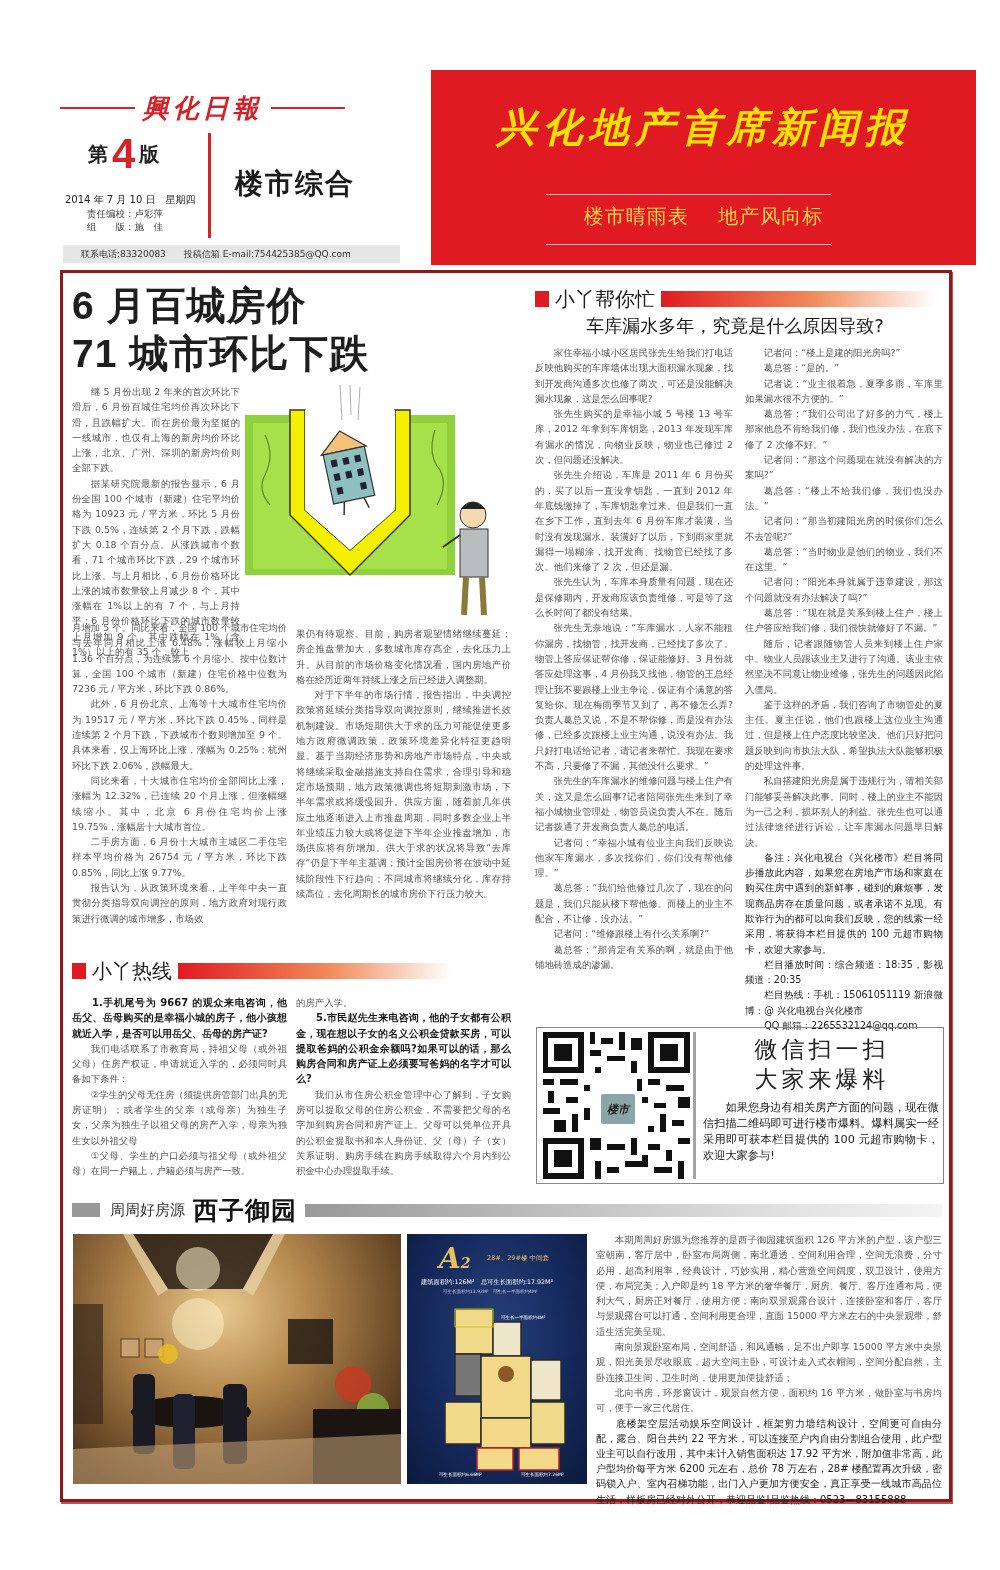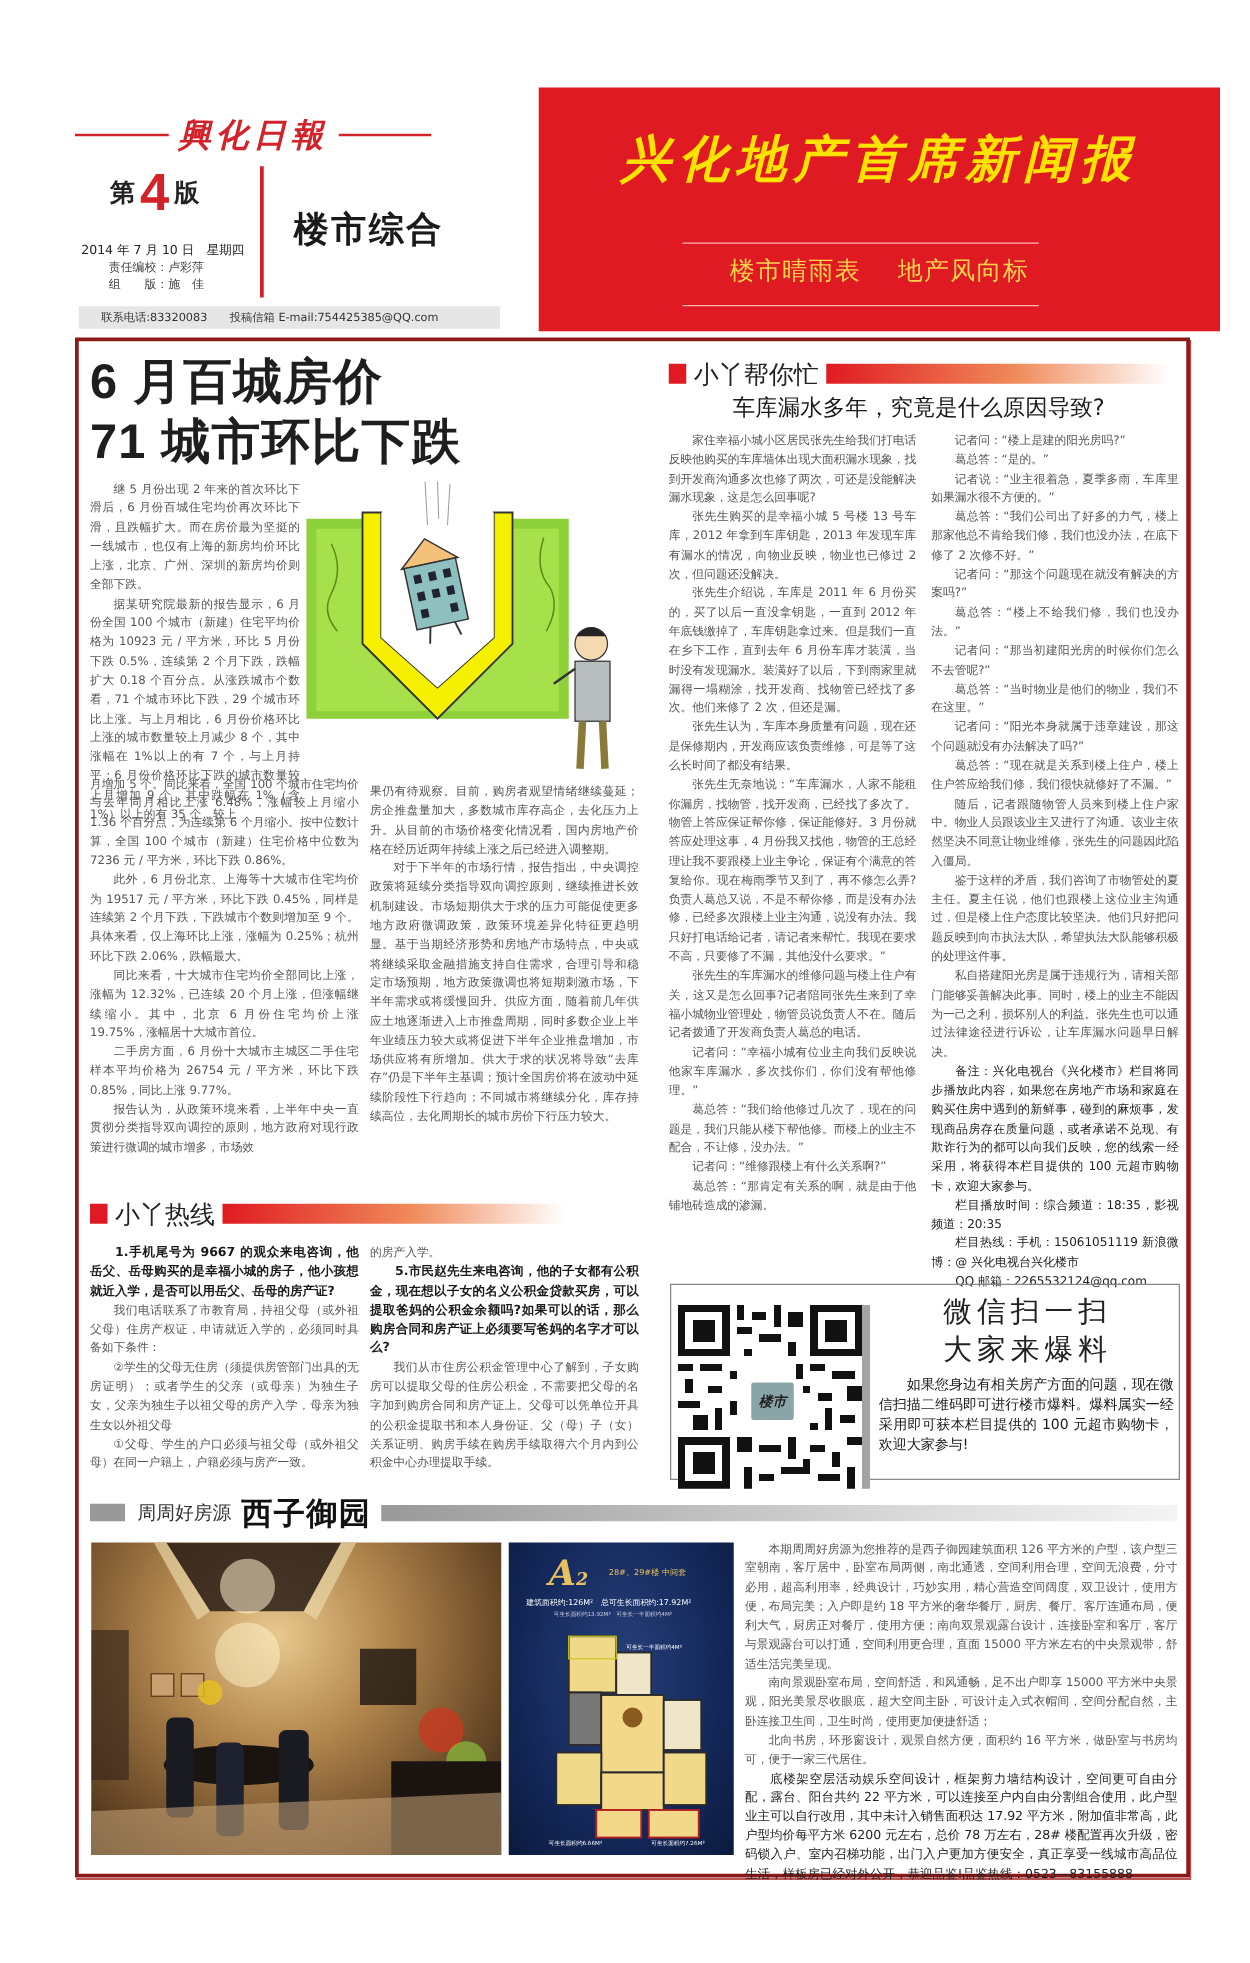--- a/index.html
+++ b/index.html
@@ -57,21 +57,21 @@
   .note-block { color: #222; font-size: 9.6px; }
 
   
   .hot-head { left: 72px; top: 958px; width: 380px; }
   .hot-c1 { position: absolute; left: 72px; top: 995px; width: 215px; }
   .hot-c2 { position: absolute; left: 296px; top: 995px; width: 215px; }
   .q { color: #1a1a1a; font-weight: bold; font-size: 10px; }
 
   
   .qr-box { position: absolute; left: 536px; top: 1027px; width: 408px; height: 157px; border: 1px solid #888; }
-  .qr-img { position: absolute; left: 4px; top: 16px; width: 155px; height: 147px; border-right: 7px solid #a3a3a3; padding-right: 4px; }
+  .qr-img { position: absolute; left: 4px; top: 4px; width: 155px; height: 147px; border-right: 3px solid #a3a3a3; padding-right: 4px; }
   .qr-logo { position: absolute; left: 58px; top: 60px; width: 38px; height: 34px; background: #8aa5a8; border: 2px solid #fff; border-radius: 4px; font-size: 11px; color: #222; display: flex; align-items: center; justify-content: center; font-family: "DejaVu Serif", serif; font-style: italic; font-weight: bold; }
   .qr-title { position: absolute; left: 170px; width: 230px; text-align: center; font-size: 23px; color: #222; letter-spacing: 4px; }
   .qr-title.t1 { top: 6px; }
   .qr-title.t2 { top: 36px; }
   .qr-text { position: absolute; left: 166px; top: 72px; width: 236px; font-size: 11.2px; line-height: 16px; color: #1a1a1a; text-align: justify; }
   .qr-text p { text-indent: 2em; }
 
   
   .prop-head { position: absolute; left: 72px; top: 1196px; width: 870px; height: 28px; display: flex; align-items: center; }
   .prop-head .gsq { width: 28px; height: 14px; background: #999; margin-right: 10px; }

